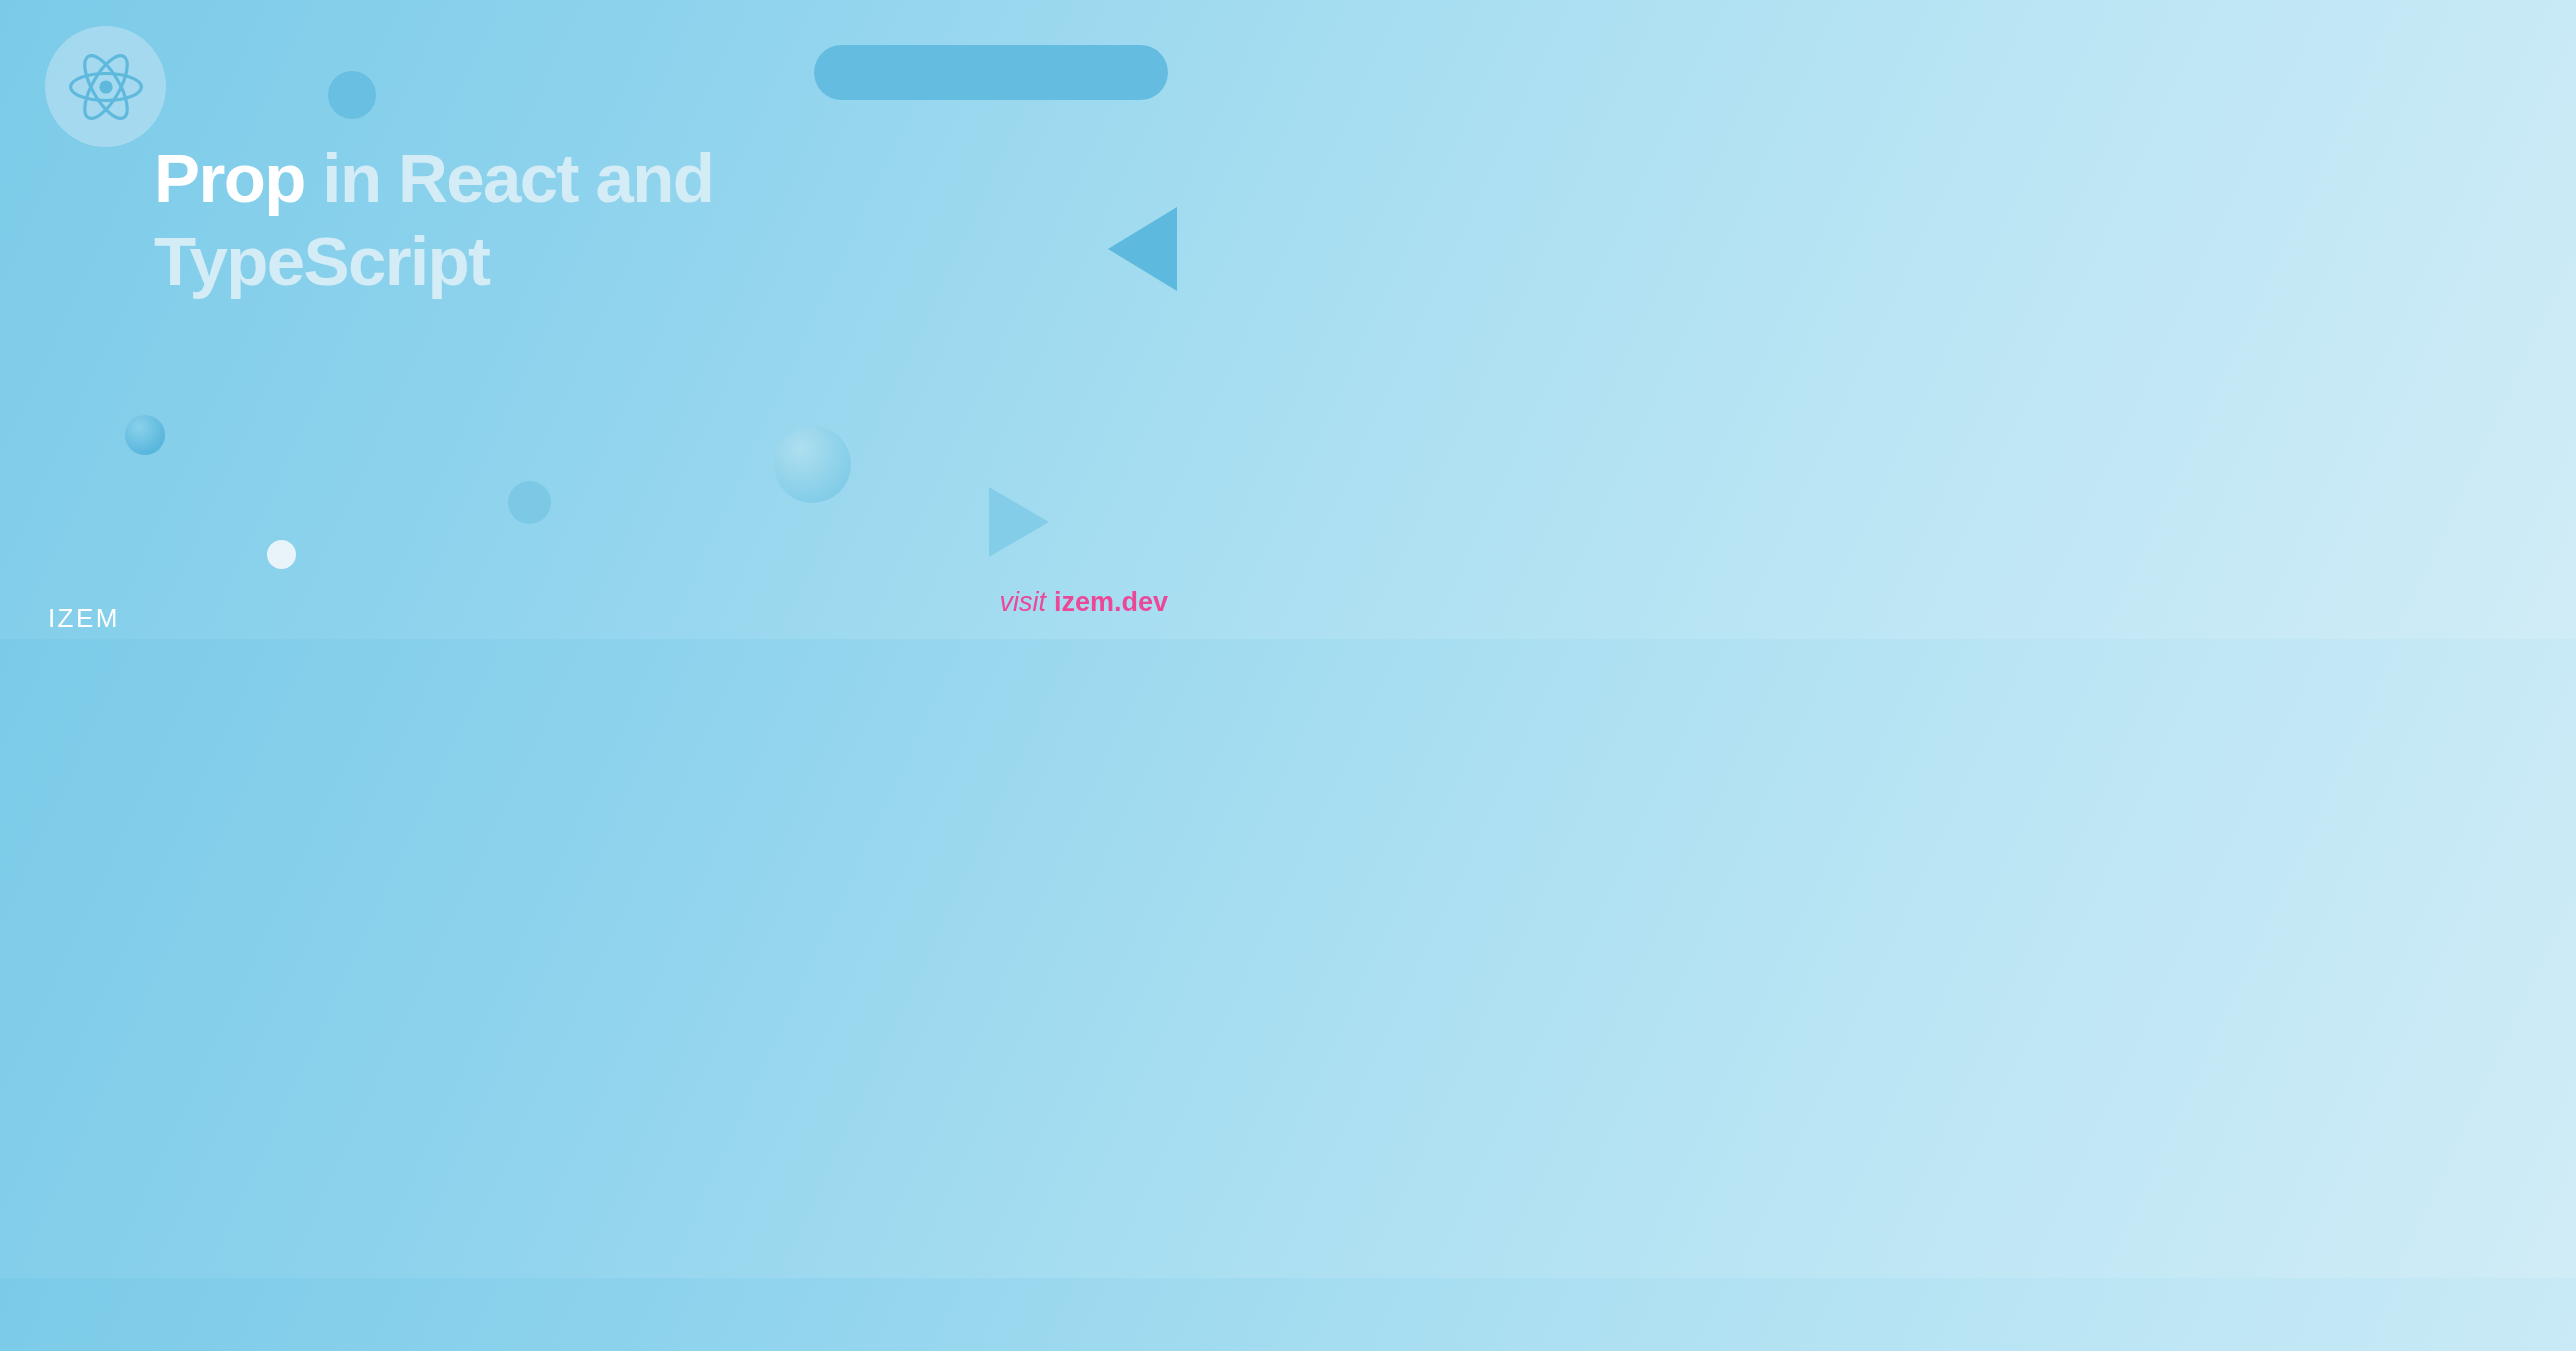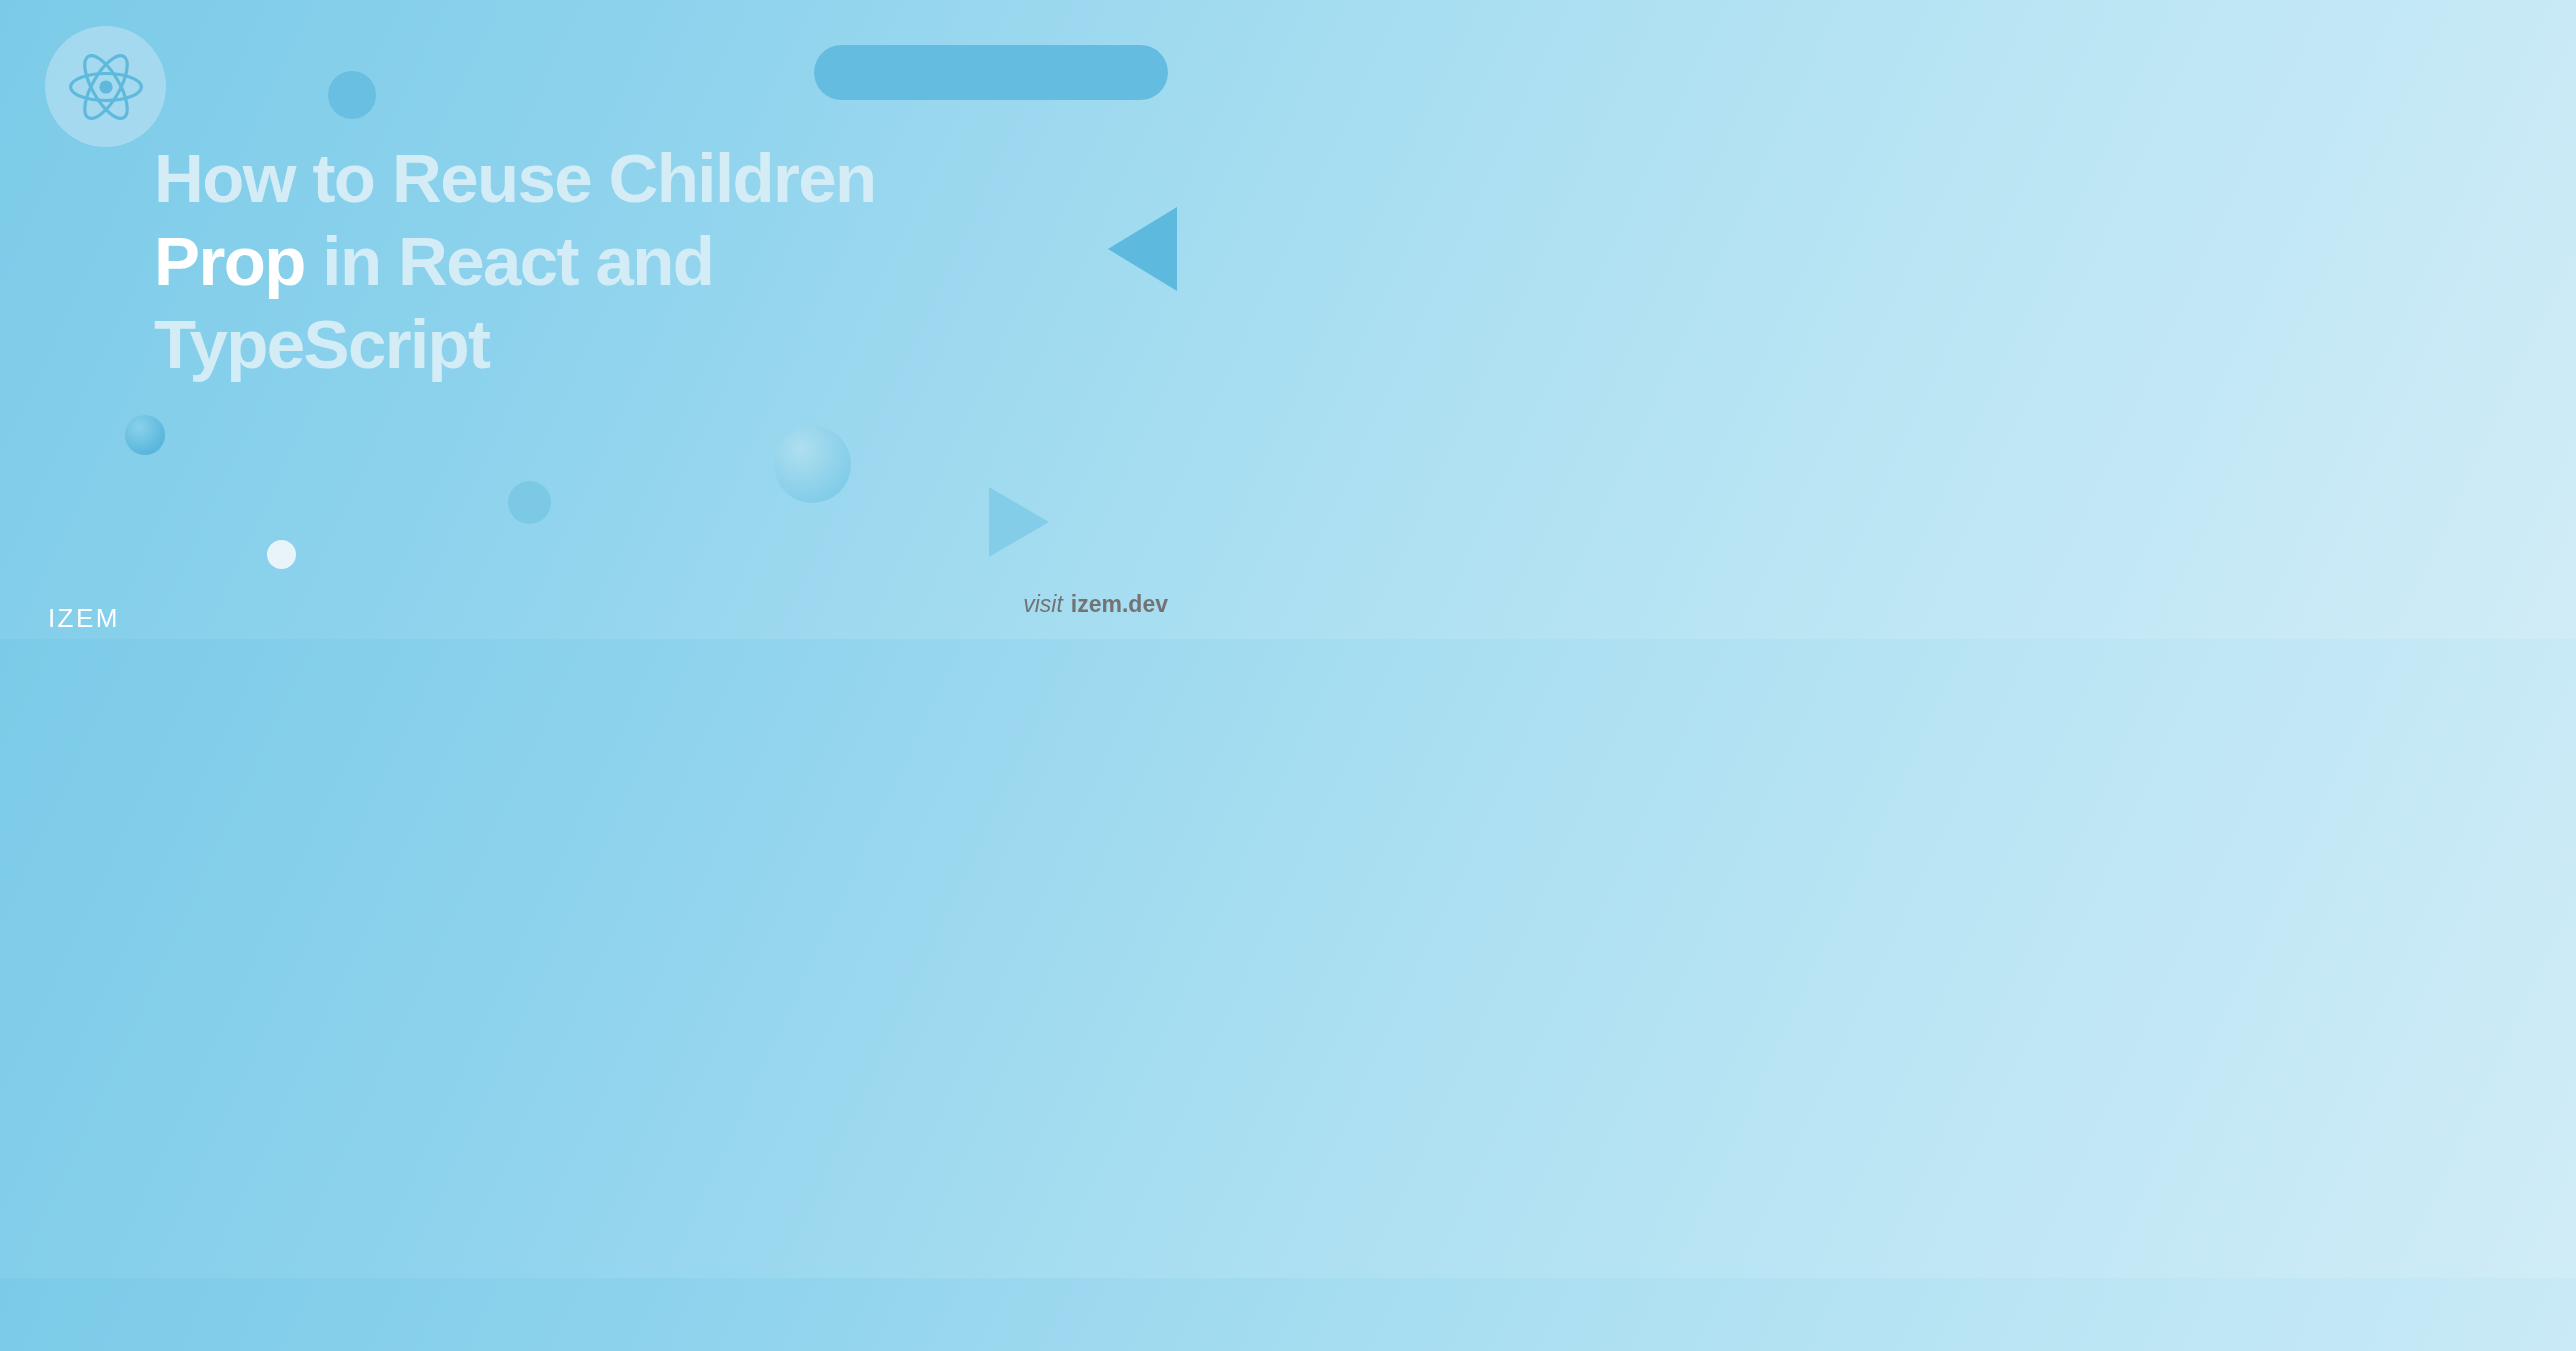--- a/index.html
+++ b/index.html
@@ -132,22 +132,22 @@
     color: #ffffff;
     font-size: 26px;
     font-weight: 400;
     letter-spacing: 2.4px;
     font-family: "Arial Narrow", Arial, sans-serif;
   }
   .visit-block {
     position: absolute;
     bottom: 21px;
     right: 48px;
-    color: #737373;
-    font-size: 23px;
+    color: #ec4899;
+    font-size: 27px;
   }
   .visit-block .visit-word {
     font-style: italic;
     font-weight: 300;
     margin-right: 8px;
   }
   .visit-block .domain {
     font-weight: 700;
   }
 </style>
@@ -168,21 +168,20 @@
 <div class="pill-shape"></div>
 <div class="dot-top"></div>
 <div class="dot-small-left"></div>
 <div class="dot-mid"></div>
 <div class="dot-bottom"></div>
 <div class="dot-large-right"></div>
 <div class="triangle-top"></div>
 <div class="triangle-bottom"></div>
 
 <div class="title-block">
-  <div><span class="t-light">How to Reuse Children</span></div>
   <div>
     <span class="t-white">Prop</span><span class="t-light"> in React and</span>
   </div>
   <div><span class="t-light">TypeScript</span></div>
 </div>
 
 <div class="logo-izem">IZEM</div>
 <div class="visit-block">
   <span class="visit-word">visit</span><span class="domain">izem.dev</span>
 </div>

